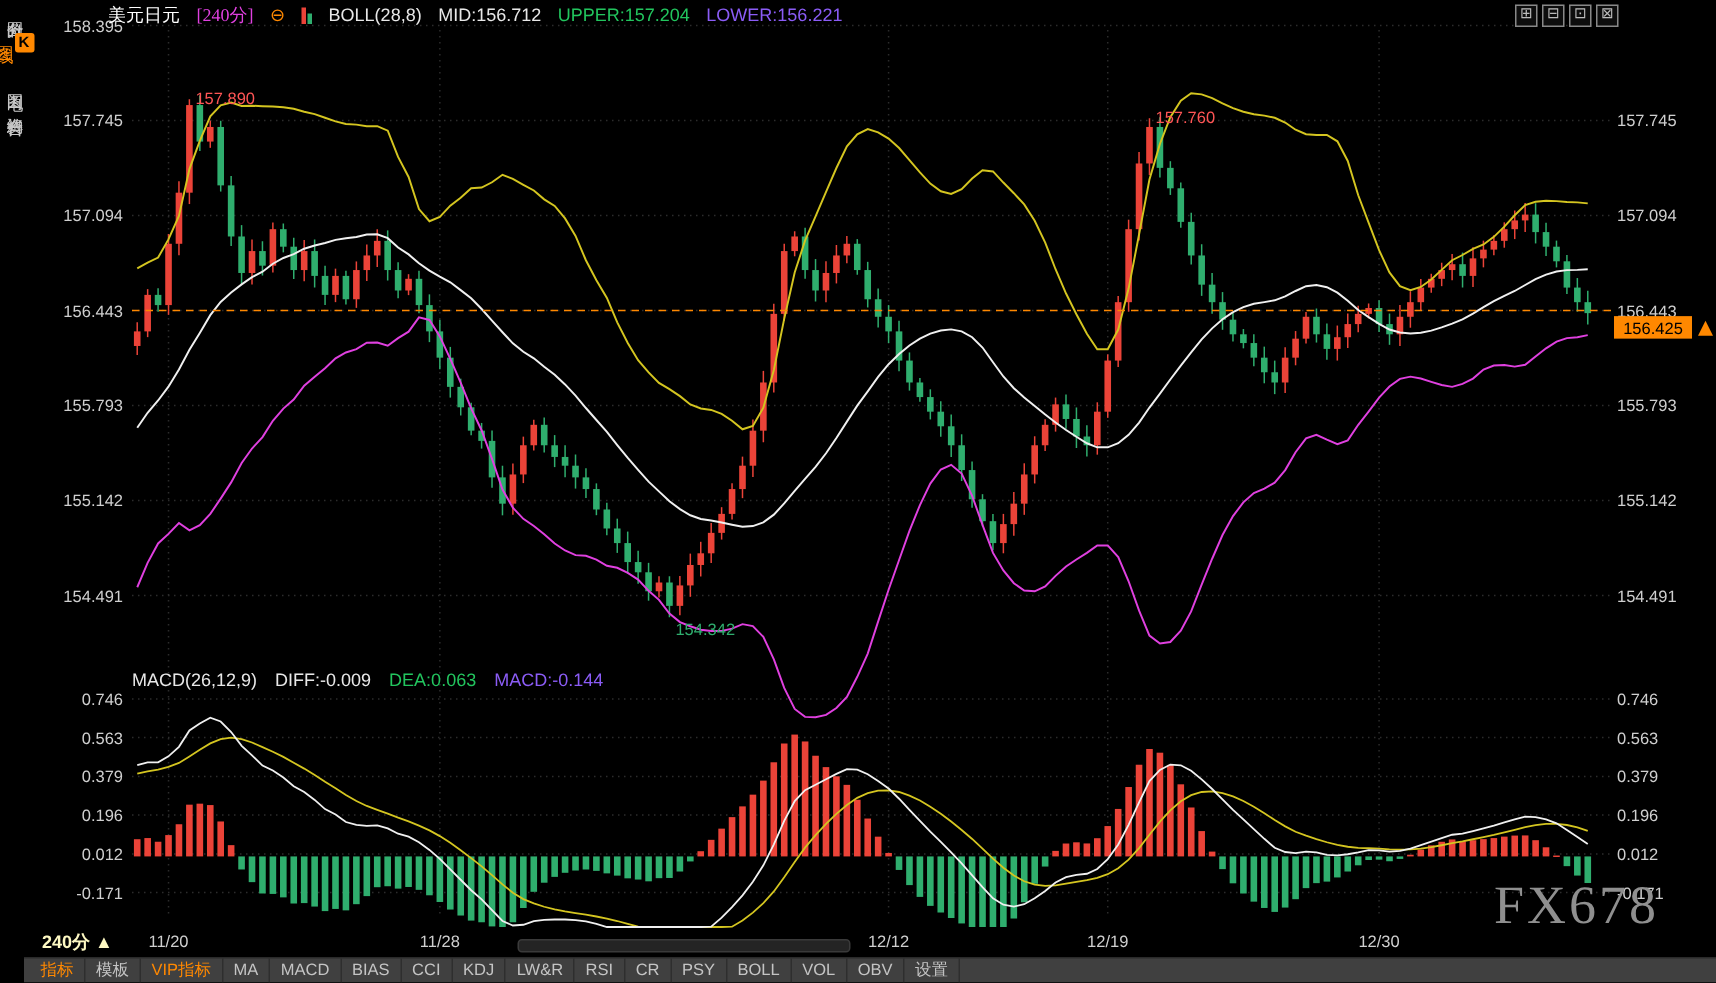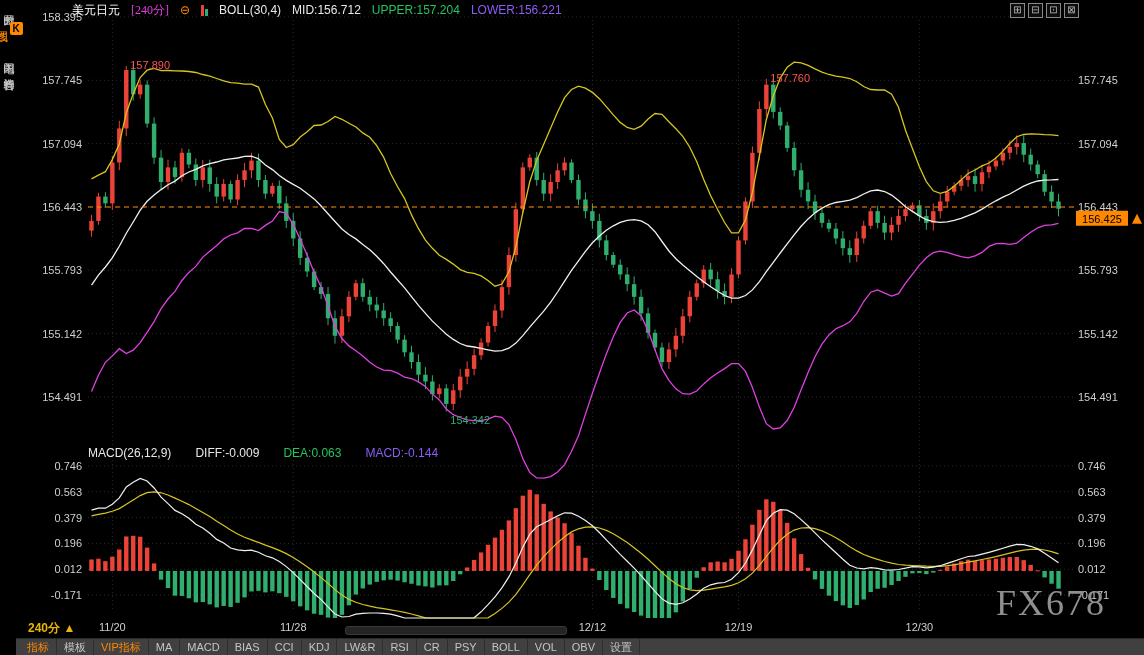--- a/index.html
+++ b/index.html
@@ -14,22 +14,22 @@
   .candicon{display:inline-flex;gap:1px;align-items:flex-end;height:11px;}
   .candicon i{display:block;width:3px;}
   .cu{height:11px;background:#eb4338;}
   .cd{height:7px;background:#2fae6e;}
   .winctl{position:absolute;top:3px;left:1010px;display:flex;gap:3px;z-index:3;}
   .winctl span{display:block;width:13px;height:13px;border:1px solid #888;color:#bbb;font-size:10px;line-height:12px;text-align:center;background:#0d0d0d;cursor:pointer;}
   .sidebar{position:absolute;left:0;top:6px;width:17px;display:flex;flex-direction:column;gap:16px;align-items:center;z-index:3;}
   .side-item{writing-mode:vertical-rl;text-orientation:upright;font-size:11px;color:#c8c8c8;cursor:pointer;line-height:15px;}
   .side-item.active{color:#ff8800;}
   .kbadge{display:block;width:13px;height:13px;line-height:13px;text-align:center;background:#ff8800;color:#000;font-weight:bold;font-size:10px;border-radius:2px;margin-bottom:3px;writing-mode:horizontal-tb;}
-  .macd-header{position:absolute;left:88px;top:446px;display:flex;gap:24px;font-size:12px;color:#e8e8e8;z-index:3;white-space:nowrap;text-align:center;}
-  .bottom-period{position:absolute;left:28px;top:620px;color:#eab308;font-size:12px;font-weight:bold;z-index:3;cursor:pointer;}
+  .macd-header{position:absolute;left:88px;top:446px;display:flex;gap:12px;font-size:12px;color:#e8e8e8;z-index:3;white-space:nowrap;text-align:center;}
+  .bottom-period{position:absolute;left:28px;top:620px;color:#fef9c3;font-size:12px;font-weight:bold;z-index:3;cursor:pointer;}
   .scrollbar{position:absolute;left:345px;top:626px;width:220px;height:7px;background:#242424;border:1px solid #3a3a3a;border-radius:3px;z-index:3;cursor:pointer;}
   .watermark{position:absolute;left:996px;top:582px;font-family:"Liberation Serif",serif;font-size:36px;color:#8f8f8f;letter-spacing:2px;z-index:2;}
   .toolbar{position:absolute;left:16px;bottom:0;width:1144px;height:17px;background:#404040;border-top:1px solid #2a2a2a;display:flex;z-index:4;padding-left:4px;box-sizing:border-box;}
   .tb-item{padding:0 7px;font-size:11px;line-height:16px;color:#c4c4c4;border-right:1px solid #2e2e2e;cursor:pointer;white-space:nowrap;}
   .tb-item.active{color:#ff8800;}
   .tb-item.vip{color:#ff8800;}
 </style>
 </head>
 <body>
 
@@ -525,21 +525,21 @@
     </div>
 
   <div class="header">
     <span class="sym">美元日元</span>
     <span class="period">[240分]</span>
     <span class="hicon">⊖</span>
     <span class="candicon">
         <i class="cu"></i>
         <i class="cd"></i>
       </span>
-    <span>BOLL(30,4)</span>
+    <span>BOLL(28,8)</span>
     <span>MID:156.712</span>
     <span class="yellow">UPPER:157.204</span>
     <span class="magenta">LOWER:156.221</span>
   </div>
 
   <div class="winctl">
       <span>⊞</span>
       <span>⊟</span>
       <span>⊡</span>
       <span>⊠</span>

